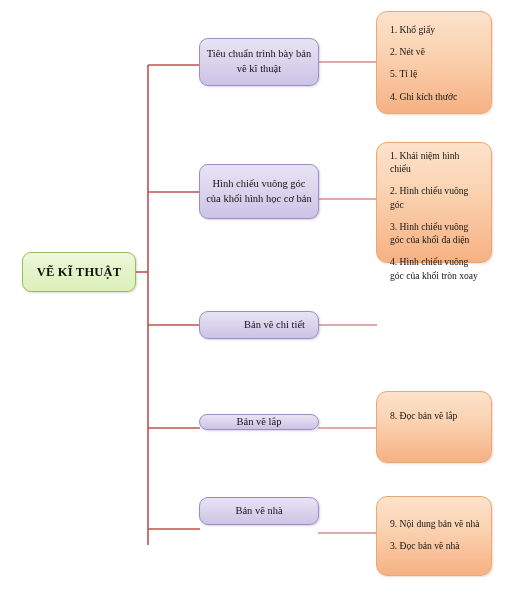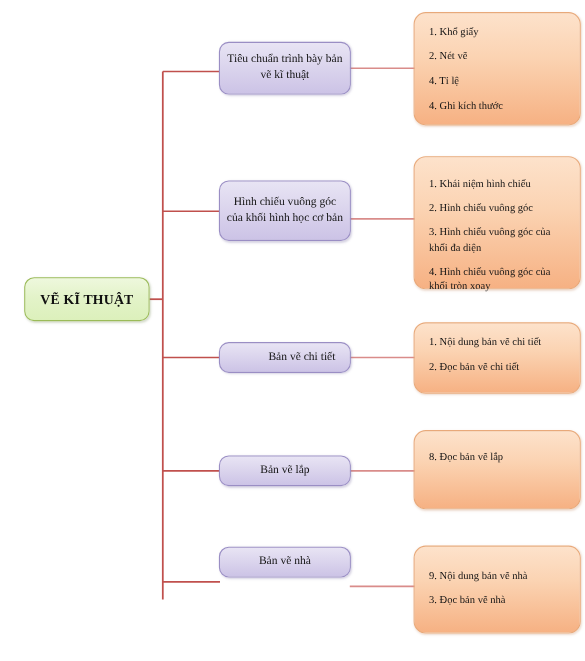--- a/index.html
+++ b/index.html
@@ -78,21 +78,21 @@
     padding: 0 5px;
   }
 
   
   .node-leaf {
     border: 1px solid #e8a97a;
     border-radius: 11px;
     background: linear-gradient(180deg, #fde2cb 0%, #fbd3b2 40%, #f6b183 100%);
     box-shadow: 1px 1px 2px rgba(190,130,90,0.28);
     left: 376px;
-    width: 152px;
+    width: 116px;
     display: block;
     text-align: left;
   }
   .leaf-list {
     list-style: none;
     margin: 0;
     padding: 0;
   }
   .leaf-list li {
     font-size: 9.6px;
@@ -141,53 +141,45 @@
   </div>
 
   <div class="node node-root">
     <span class="node-text">VẼ KĨ THUẬT</span>
   </div>
   <div class="node node-leaf" style="top:11px; height:103px;">
     <div class="leaf-inner">
       <ul class="leaf-list">
         <li>1. Khổ giấy</li>
         <li>2. Nét vẽ</li>
-        <li>4. Tỉ lệ</li>
+        <li>5. Tỉ lệ</li>
         <li>4. Ghi kích thước</li>
       </ul>
     </div>
   </div>
 
   <div class="node node-branch" style="top:164px; height:55px;">
     <span class="node-text">Hình chiếu vuông góc của khối hình học cơ bản</span>
   </div>
   <div class="node node-leaf" style="top:142px; height:121px;">
-    <div class="leaf-inner" style="padding-top:18px;">
+    <div class="leaf-inner" style="padding-top:6px;">
       <ul class="leaf-list">
         <li>1. Khái niệm hình chiếu</li>
         <li>2. Hình chiếu vuông góc</li>
         <li>3. Hình chiếu vuông góc của khối đa diện</li>
         <li>4. Hình chiếu vuông góc của khối tròn xoay</li>
       </ul>
     </div>
   </div>
 
   <div class="node node-branch" style="top:311px; height:28px;padding-left:31px;">
     <span class="node-text">Bản vẽ chi tiết</span>
   </div>
-  <div class="node node-leaf" style="top:293px; height:65px;">
-    <div class="leaf-inner">
-      <ul class="leaf-list justify">
-        <li>1. Nội dung bản vẽ chi tiết</li>
-        <li>2. Đọc bản vẽ chi tiết</li>
-      </ul>
-    </div>
-  </div>
-
-  <div class="node node-branch" style="top:414px; height:28px;">
+
+  <div class="node node-branch" style="top:414px; height:16px;">
     <span class="node-text">Bản vẽ lắp</span>
   </div>
   <div class="node node-leaf" style="top:391px; height:72px;">
     <div class="leaf-inner" style="padding-top:17px;">
       <ul class="leaf-list">
         <li>8. Đọc bản vẽ lắp</li>
       </ul>
     </div>
   </div>
 

